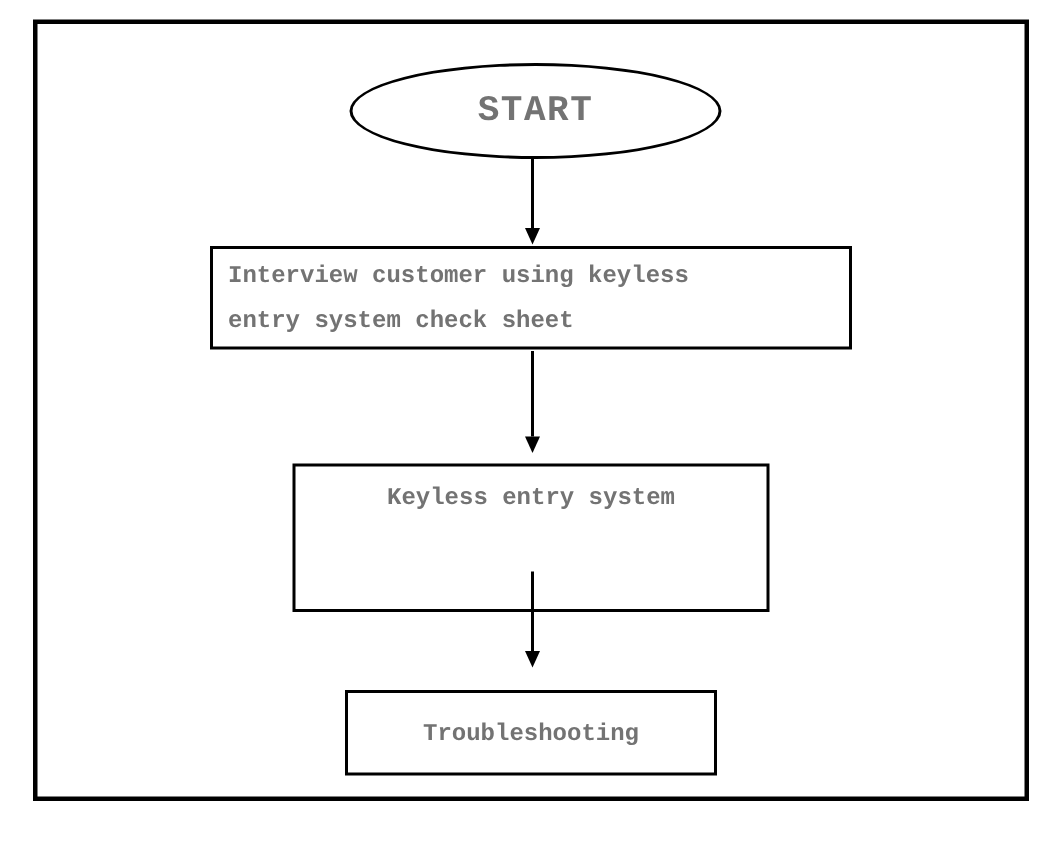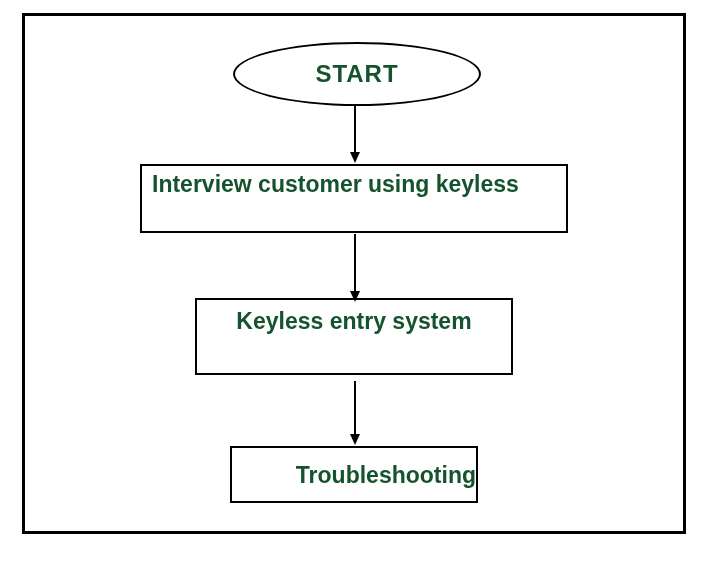--- a/index.html
+++ b/index.html
@@ -5,22 +5,22 @@
   html, body {
     margin: 0;
     padding: 0;
     background: #ffffff;
   }
   .canvas {
     position: relative;
     width: 704px;
     height: 562px;
     background: #ffffff;
-    font-family: Liberation Sans, sans-serif;
-    color: #14532d;
+    font-family: Liberation Mono, monospace;
+    color: #737373;
     overflow: hidden;
   }
   .frame {
     position: absolute;
     left: 22px;
     top: 13px;
     width: 664px;
     height: 521px;
     border: 3px solid #000000;
     box-sizing: border-box;
@@ -38,49 +38,49 @@
     align-items: center;
     justify-content: center;
     font-size: 24px;
     font-weight: bold;
     letter-spacing: 1px;
   }
   .pbox {
     position: absolute;
     border: 2px solid #000000;
     box-sizing: border-box;
-    font-size: 23px;
+    font-size: 16px;
     font-weight: bold;
     line-height: 30px;
   }
   .pbox.box1 {
     left: 140px;
     top: 164px;
     width: 428px;
     height: 69px;
     padding: 3px 6px 0 10px;
     text-align: left;
   }
   .pbox.box2 {
     left: 195px;
-    top: 298px;
+    top: 309px;
     width: 318px;
-    height: 77px;
+    height: 99px;
     padding-top: 6px;
     text-align: center;
     line-height: 31px;
   }
   .pbox.box3 {
     left: 230px;
-    top: 446px;
+    top: 460px;
     width: 248px;
     height: 57px;
     display: flex;
     align-items: center;
-    justify-content: flex-end;
+    justify-content: center;
     text-align: center;
   }
   .arrow {
     position: absolute;
     width: 12px;
     display: flex;
     flex-direction: column;
     align-items: center;
   }
   .arrow .arrow-line {
@@ -118,20 +118,21 @@
     <span>START</span>
   </div>
 
   <div class="arrow a1">
     <div class="arrow-line"></div>
     <div class="arrow-head"></div>
   </div>
 
   <div class="pbox box1">
     <div>Interview customer using keyless</div>
+    <div>entry system check sheet</div>
   </div>
 
   <div class="arrow a2">
     <div class="arrow-line"></div>
     <div class="arrow-head"></div>
   </div>
 
   <div class="pbox box2">
     <div>Keyless entry system</div>
   </div>

